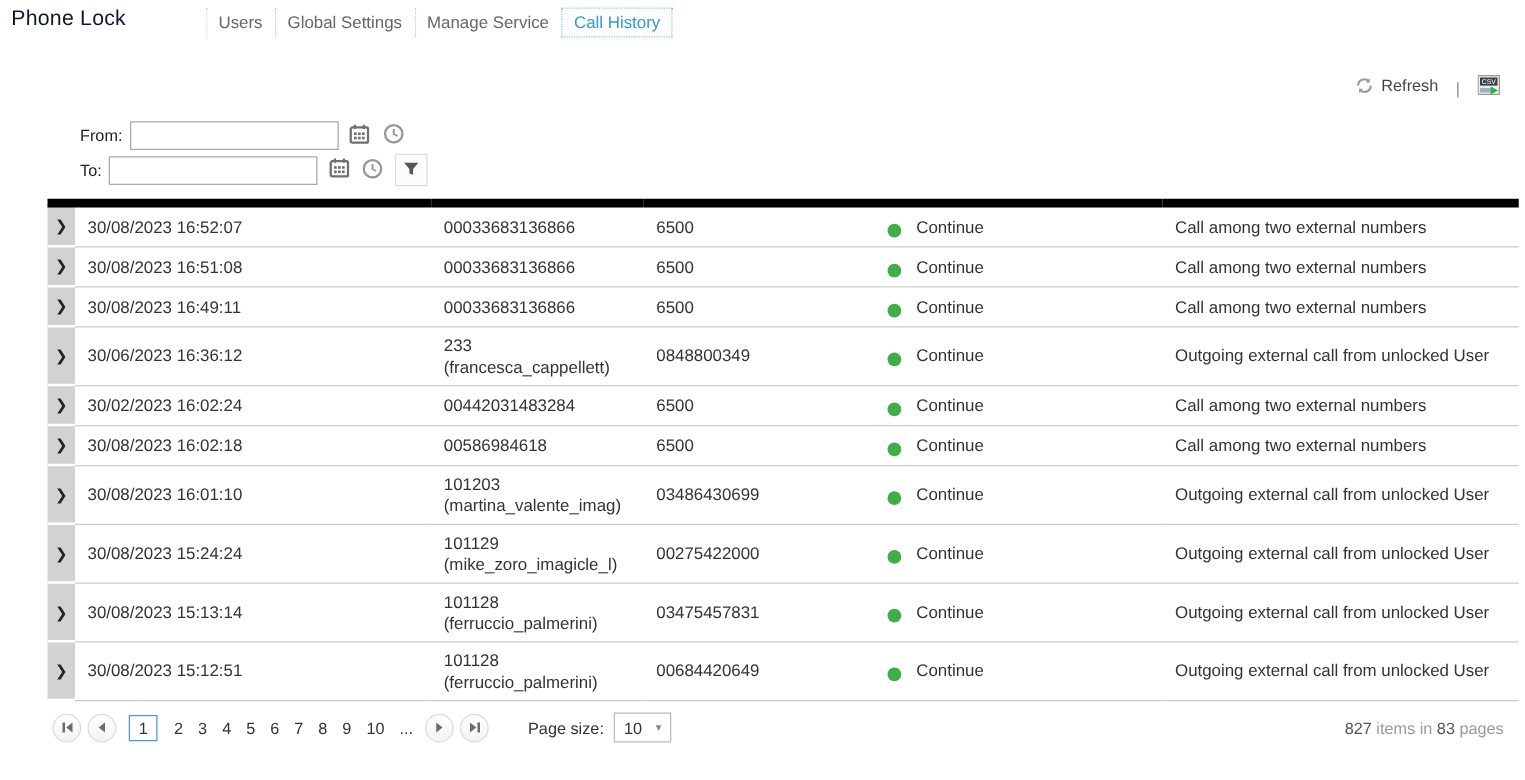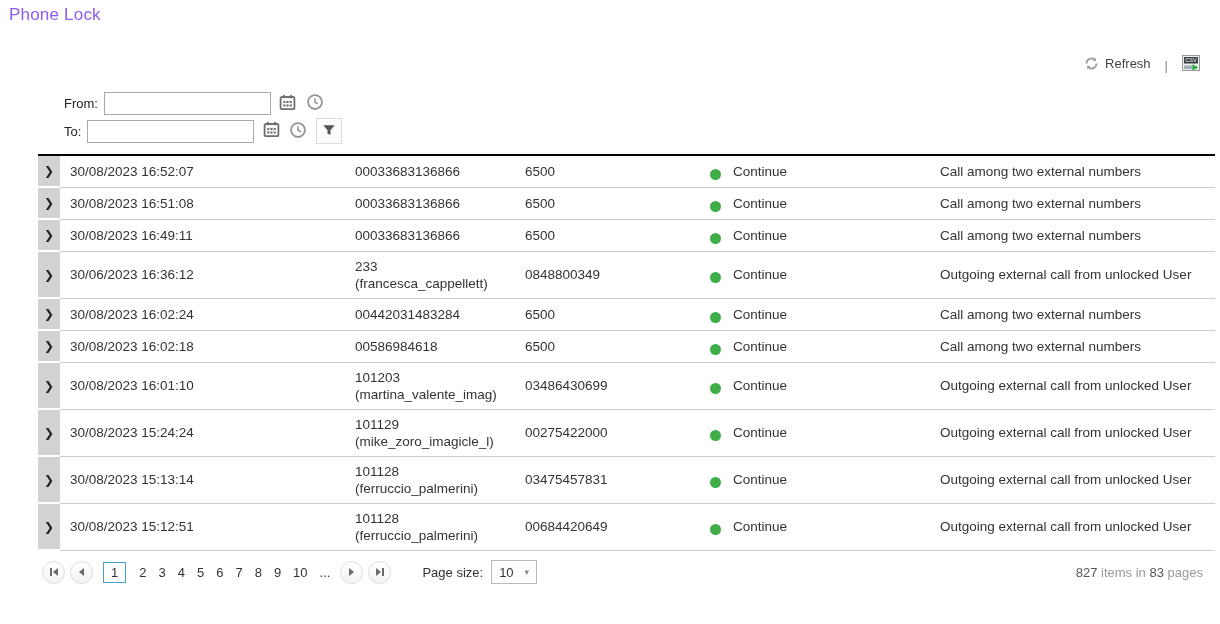--- a/index.html
+++ b/index.html
@@ -1,21 +1,21 @@
 <!DOCTYPE html>
 <html><head>
 <meta charset="utf-8">
 <style>
   * { margin:0; padding:0; box-sizing:border-box; }
   html,body { width:1220px; height:624px; background:#fff; overflow:hidden;
               font-family:"Liberation Sans","DejaVu Sans",sans-serif; color:#333; font-size:13px; }
 
   
   .topbar { display:flex; align-items:flex-start; padding:5px 0 0 9px; }
-  .page-title { font-size:17px; font-weight:normal; color:#8b5cf6; letter-spacing:.2px; }
+  .page-title { font-size:17px; font-weight:normal; color:#0f172a; letter-spacing:.2px; }
   .tabs { display:flex; margin-left:64px; margin-top:1px; }
   .tab { padding:3px 9px 4px 9px; font-size:13.5px; color:#666; cursor:pointer;
          border:1px dotted transparent; border-left:1px dotted #c3c3c3; white-space:nowrap; }
   .tab.active { color:#2e9bd5; border:1px dotted #8fc7e5; }
 
   
   .content { margin-left:38px; width:1177px; }
 
   
   .toolbar { display:flex; justify-content:flex-end; align-items:center; gap:8px;
@@ -28,21 +28,21 @@
   table { border-collapse:collapse; table-layout:fixed; width:1177px; }
   th, td { text-align:left; vertical-align:middle; }
   thead th { height:44px; font-size:11px; font-weight:normal; color:#555;
              padding:0 10px; letter-spacing:.3px; border-right:1px solid #fff; }
   th.hdr { background:#dfdfdf; line-height:17px; }
   th.sorted { background:#c9c9c9; }
   th.exp-h { background:#d5d5d5; padding:0; }
   .sort-icon { color:#8a8a8a; font-size:9px; margin-left:6px; vertical-align:1px; }
 
   
-  .filter-cell { padding:8px 0 10px 26px; border-bottom:2px solid #000000; }
+  .filter-cell { padding:8px 0 10px 26px; border-bottom:7px solid #000000; }
   .filter-line { display:flex; align-items:center; margin-top:3px; }
   .filter-line label { color:#222; margin-right:6px; }
   .filter-line input { width:167px; height:23px; border:1px solid #a9a9a9; padding:0 4px;
                        font-family:inherit; font-size:13px; }
   .icon-btn { background:none; border:none; margin-left:7px; cursor:pointer; display:flex;
               align-items:center; justify-content:center; width:20px; height:20px; }
   .funnel-btn { width:26px; height:26px; border:1px solid #ddd; background:#fcfcfc;
                 margin-left:8px; cursor:pointer; display:flex; align-items:center; justify-content:center; }
 
   
@@ -72,20 +72,26 @@
   .ps-arrow { color:#888; font-size:9px; }
   .pager-summary { margin-left:auto; padding-right:2px; }
   .pager-summary .num { color:#555; }
   .pager-summary .dim { color:#9a9a9a; }
 </style>
 </head>
 <body>
 
 <div class="topbar">
   <h1 class="page-title">Phone Lock</h1>
+  <div class="tabs">
+    <div class="tab">Users</div>
+    <div class="tab">Global Settings</div>
+    <div class="tab">Manage Service</div>
+    <div class="tab active">Call History</div>
+  </div>
 </div>
 
 <div class="content">
 
   <div class="toolbar">
     <div class="refresh">
       <span>
         <svg width="15" height="15" viewBox="0 0 16 16">
           <g fill="none" stroke="#9a9a9a" stroke-width="1.8">
             <path d="M13.4 8a5.4 5.4 0 0 1-9.2 3.8"></path>
@@ -290,21 +296,21 @@
       <td>
         <span>Outgoing external call from unlocked User</span>
       </td>
     </tr>
 
     <tr>
       <td class="exp">
         <span class="chev">❯</span>
       </td>
       <td>
-        <span>30/08/2023 16:02:24</span>
+        <span>30/02/2023 16:02:24</span>
       </td>
       <td>
         <div>00442031483284</div>
         <div class="sub"></div>
       </td>
       <td>
         <span>6500</span>
       </td>
       <td>
         <div class="routing">

